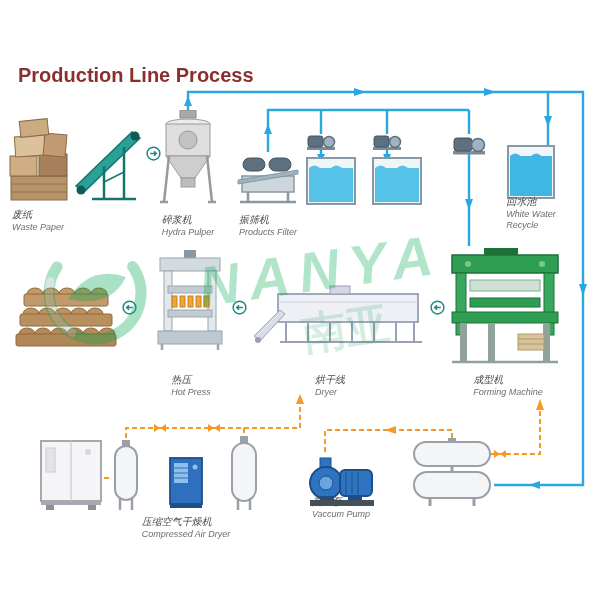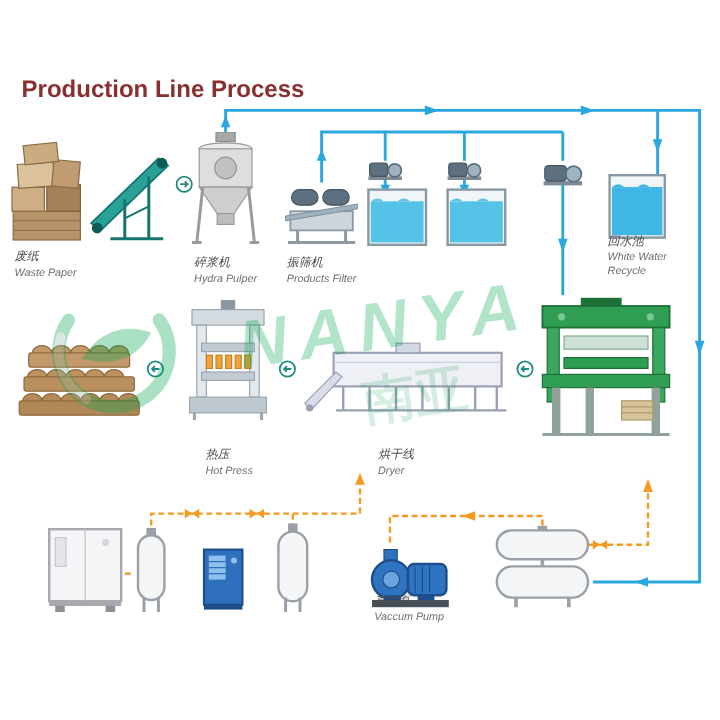--- a/index.html
+++ b/index.html
@@ -394,18 +394,26 @@
     <div class="en">Recycle</div>
   </div>
   <div class="label" style="left:191px;top:374px">
     <div class="zh">热压</div>
     <div class="en">Hot Press</div>
   </div>
   <div class="label" style="left:330px;top:374px">
     <div class="zh">烘干线</div>
     <div class="en">Dryer</div>
   </div>
+  <div class="label" style="left:508px;top:374px">
+    <div class="zh">成型机</div>
+    <div class="en">Forming Machine</div>
+  </div>
+  <div class="label" style="left:186px;top:516px">
+    <div class="zh">压缩空气干燥机</div>
+    <div class="en">Compressed Air Dryer</div>
+  </div>
   <div class="label" style="left:341px;top:496px">
     <div class="zh">真空泵</div>
     <div class="en">Vaccum Pump</div>
   </div>
 
 </div>
 
 </body></html>

